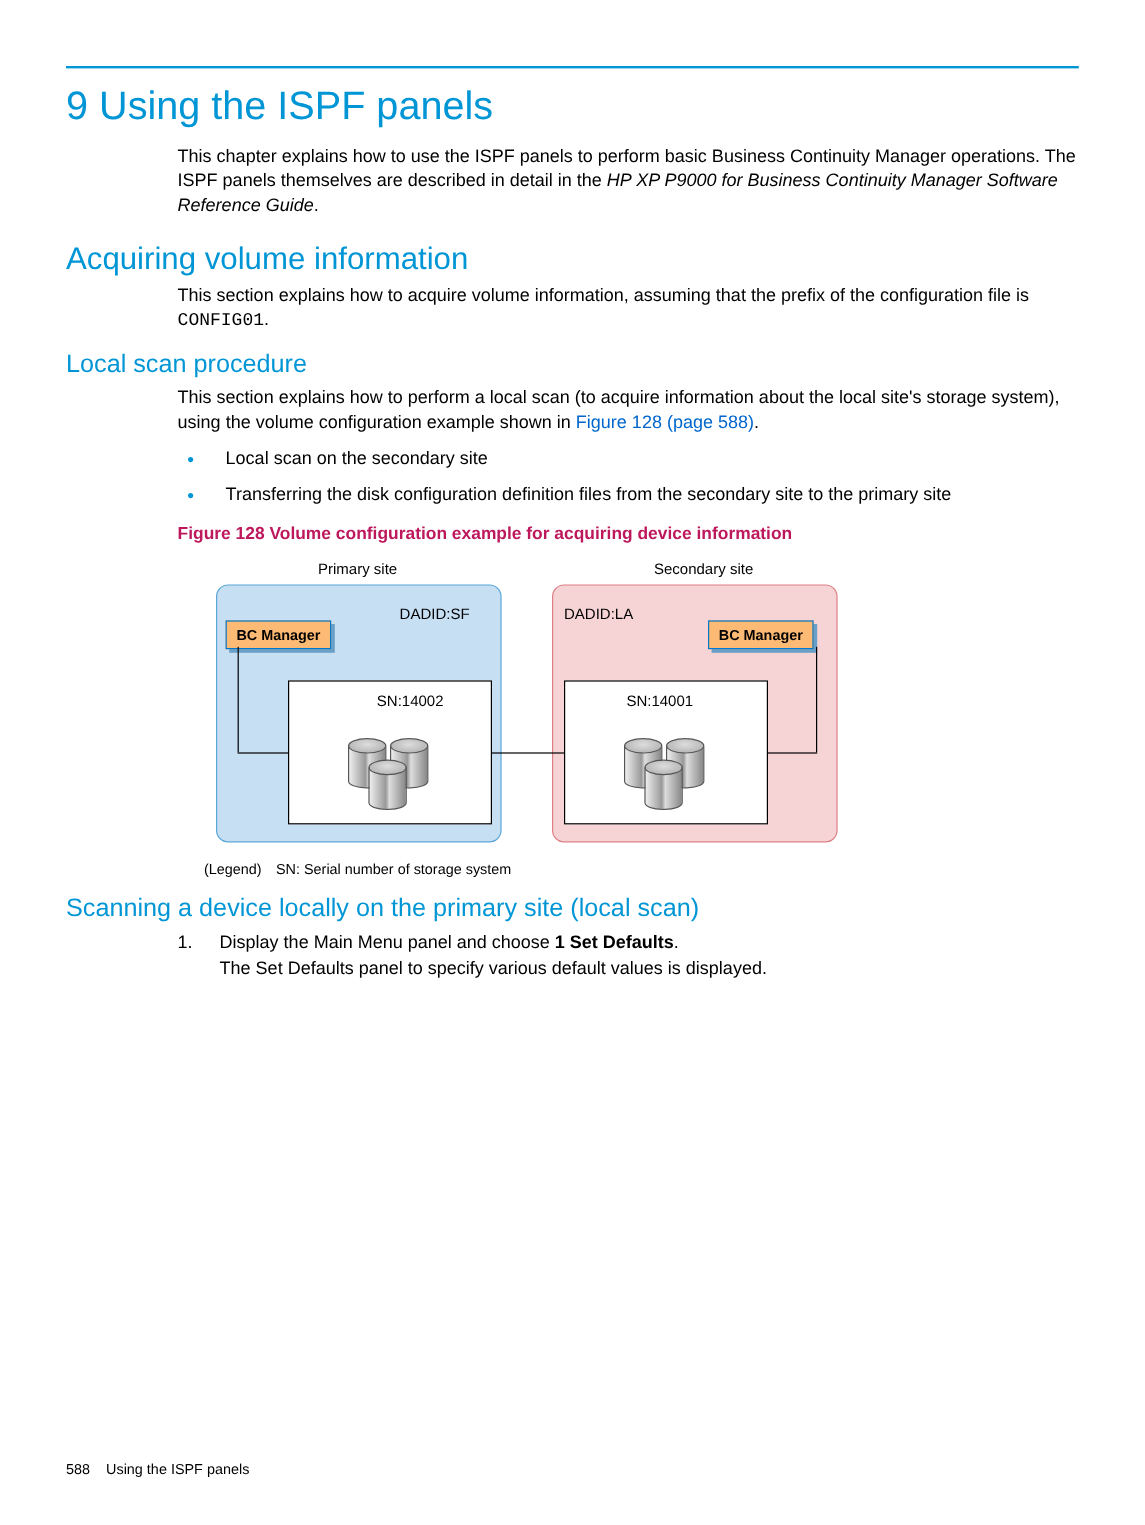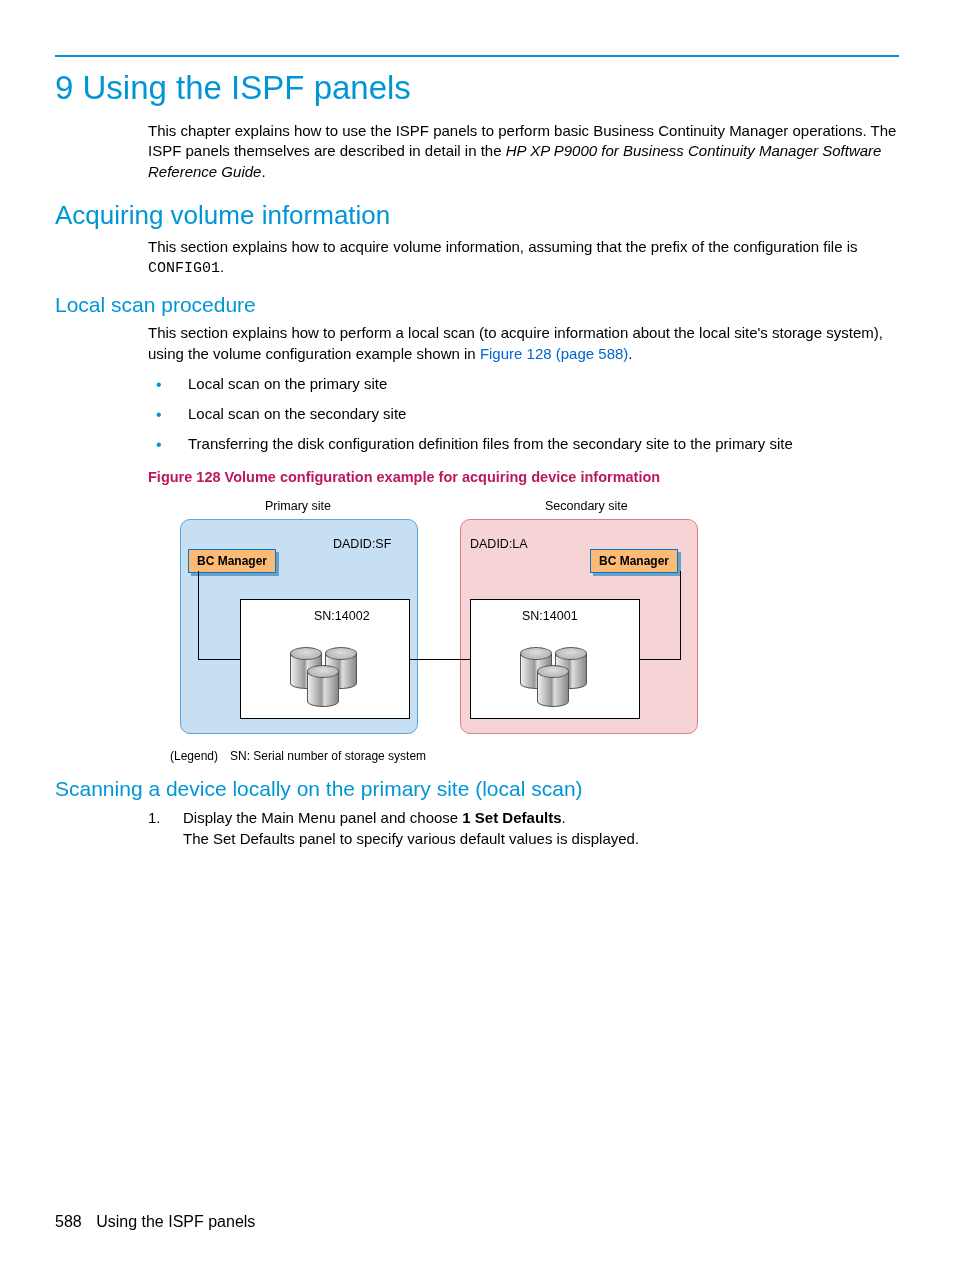--- a/index.html
+++ b/index.html
@@ -141,21 +141,21 @@
   .line { position: absolute; background: #000; }
   .legend { position: absolute; font-size: 12px; }
   ol.steps { list-style: none; margin-top: 4px; }
   ol.steps li { position: relative; padding-left: 35px; margin-bottom: 4px; line-height: 1.45; }
   ol.steps li .num { position: absolute; left: 0; }
   .bold { font-weight: bold; }
   .footer {
     position: absolute;
     bottom: 40px;
     left: 55px;
-    font-size: 16px;
+    font-size: 12px;
   }
   .footer .pg { margin-right: 10px; }
 </style>
 </head>
 <body>
 
 <div class="page">
   <div class="top-rule"></div>
 
   <h1 class="chapter">
@@ -175,21 +175,20 @@
       <span>This section explains how to acquire volume information, assuming that the prefix of the configuration file is </span><span class="mono">CONFIG01</span><span>.</span>
     </p>
   </div>
 
   <h3 class="subsection">Local scan procedure</h3>
   <div class="body-indent">
     <p>
       <span>This section explains how to perform a local scan (to acquire information about the local site's storage system), using the volume configuration example shown in </span><a class="xref" href="#">Figure 128 (page 588)</a><span>.</span>
     </p>
     <ul class="bullets">
-      <li>Local scan on the primary site</li>
       <li>Local scan on the secondary site</li>
       <li>Transferring the disk configuration definition files from the secondary site to the primary site</li>
     </ul>
 
     <div class="figcap">Figure 128 Volume configuration example for acquiring device information</div>
 
     <div class="figure-wrap">
       <div class="diagram">
 
         <div class="site-label" style="left:95px; top:0;">Primary site</div>

